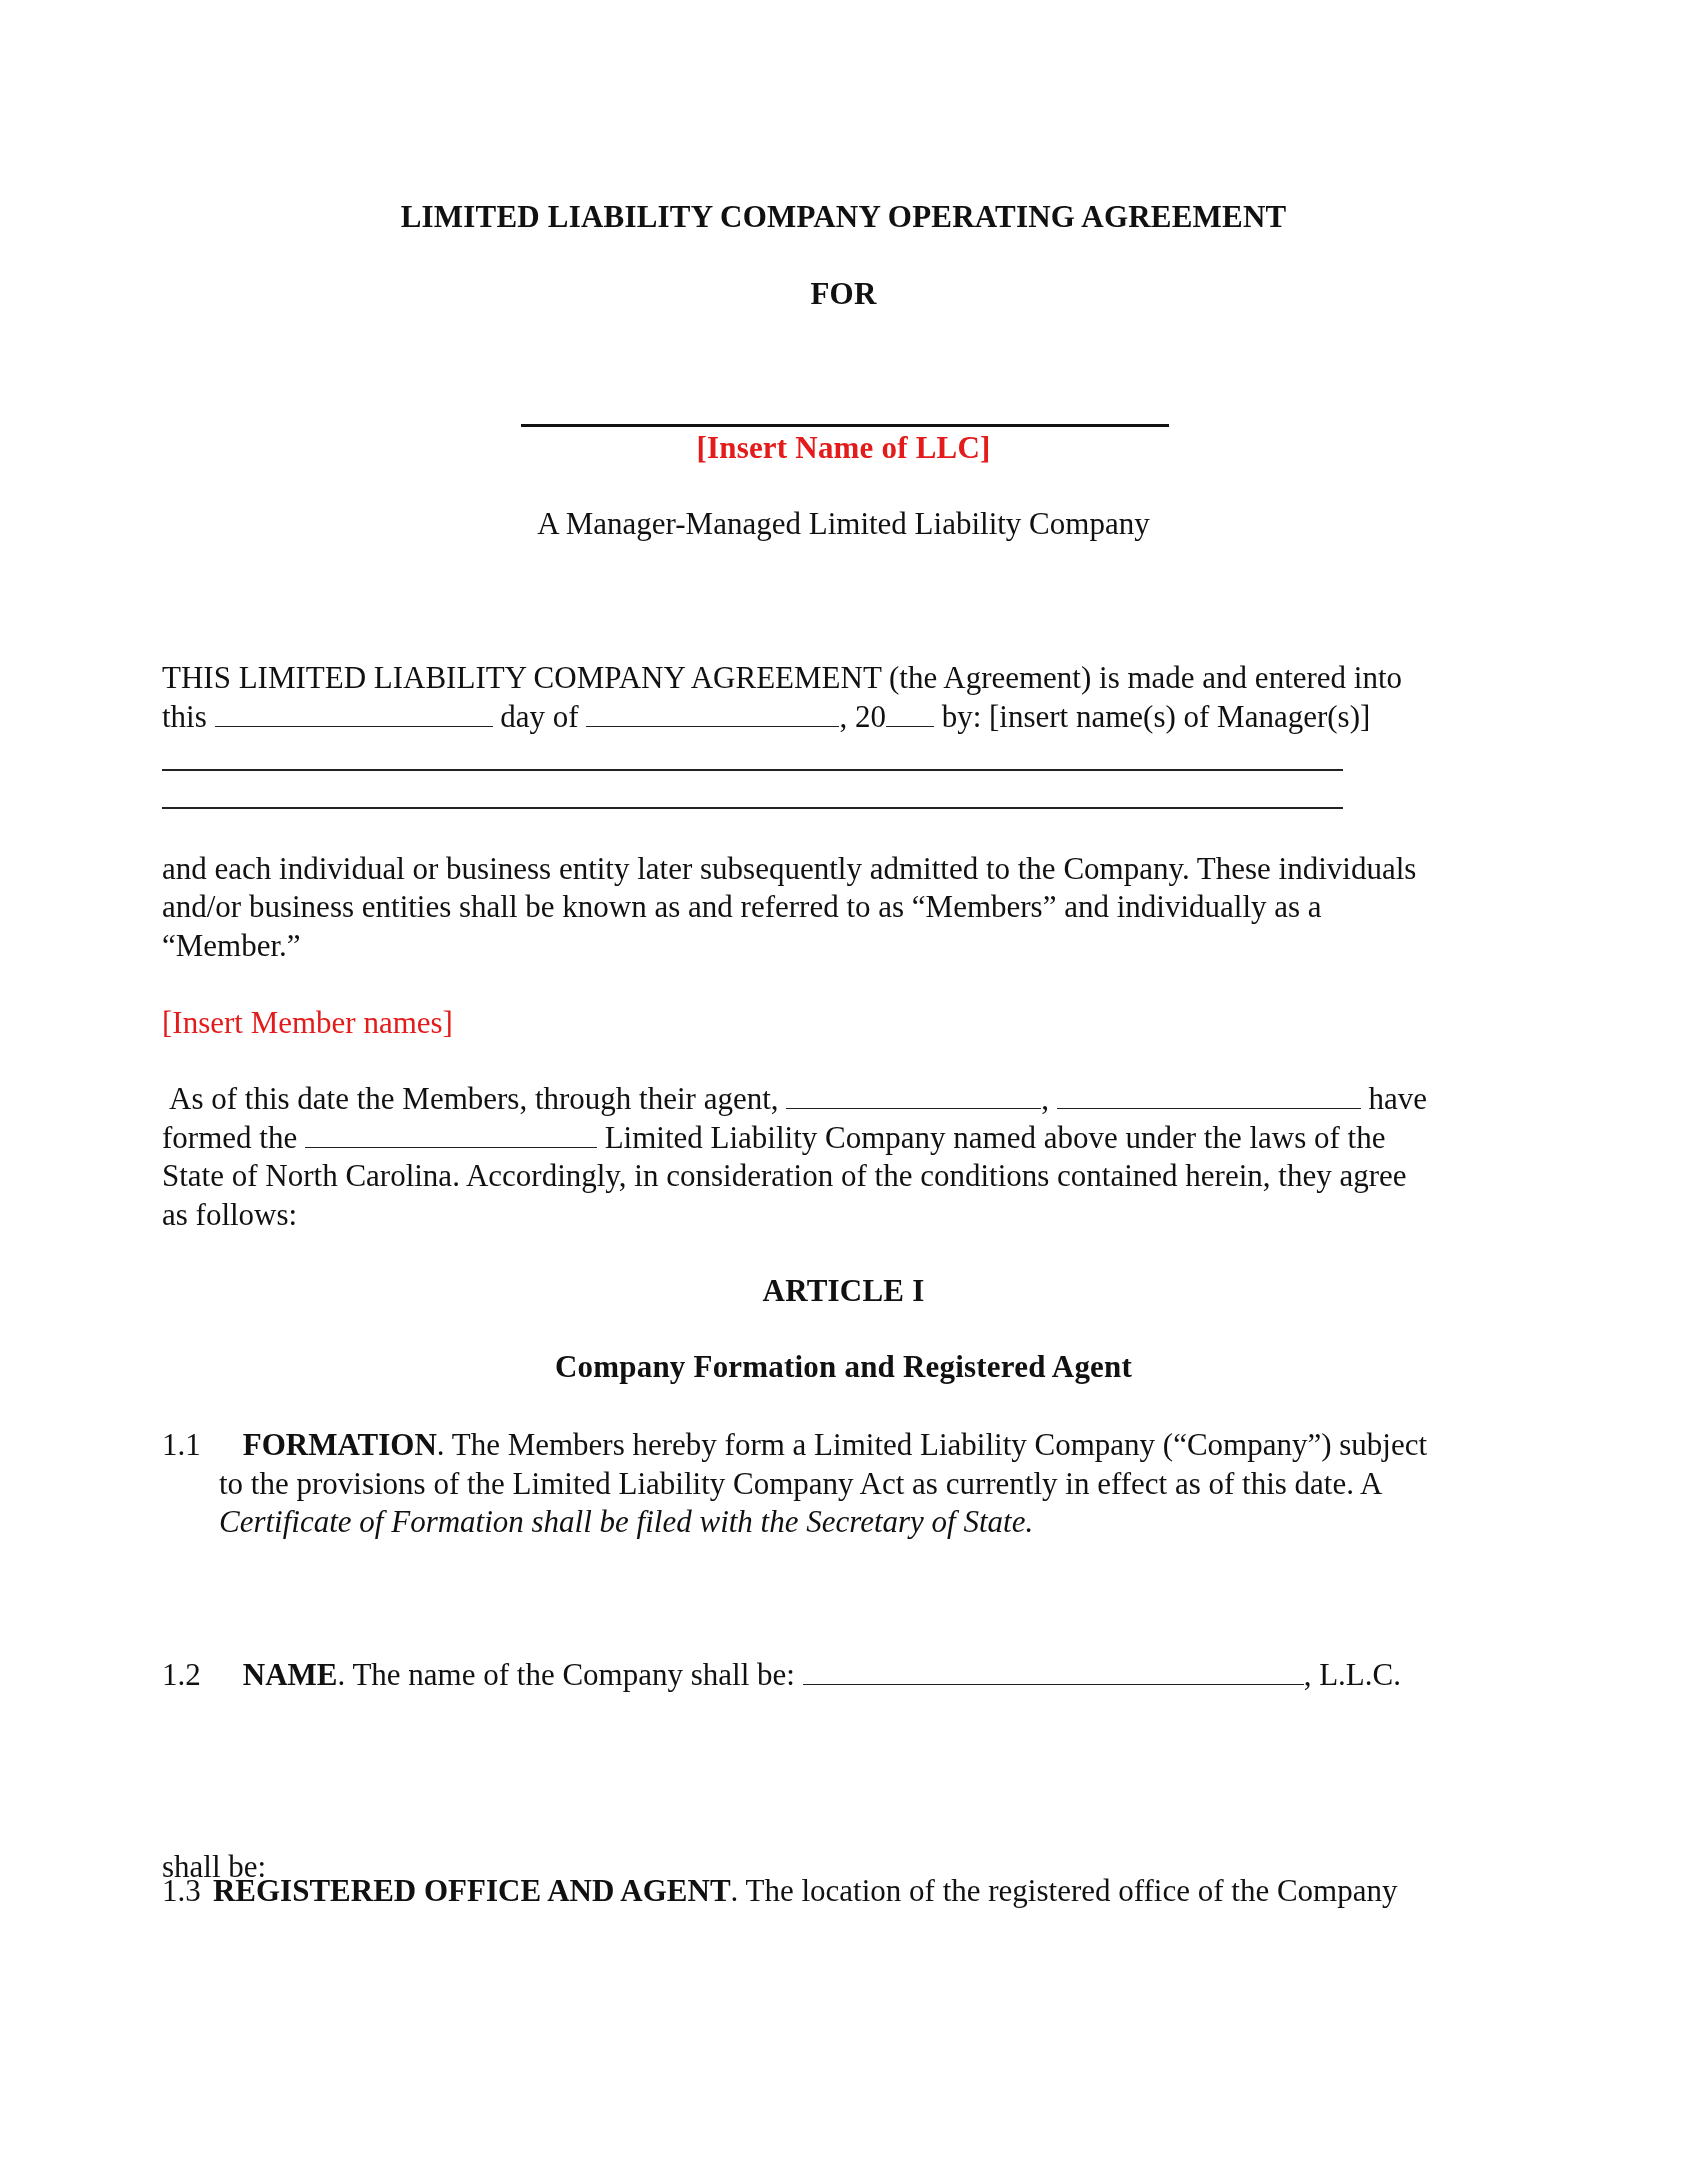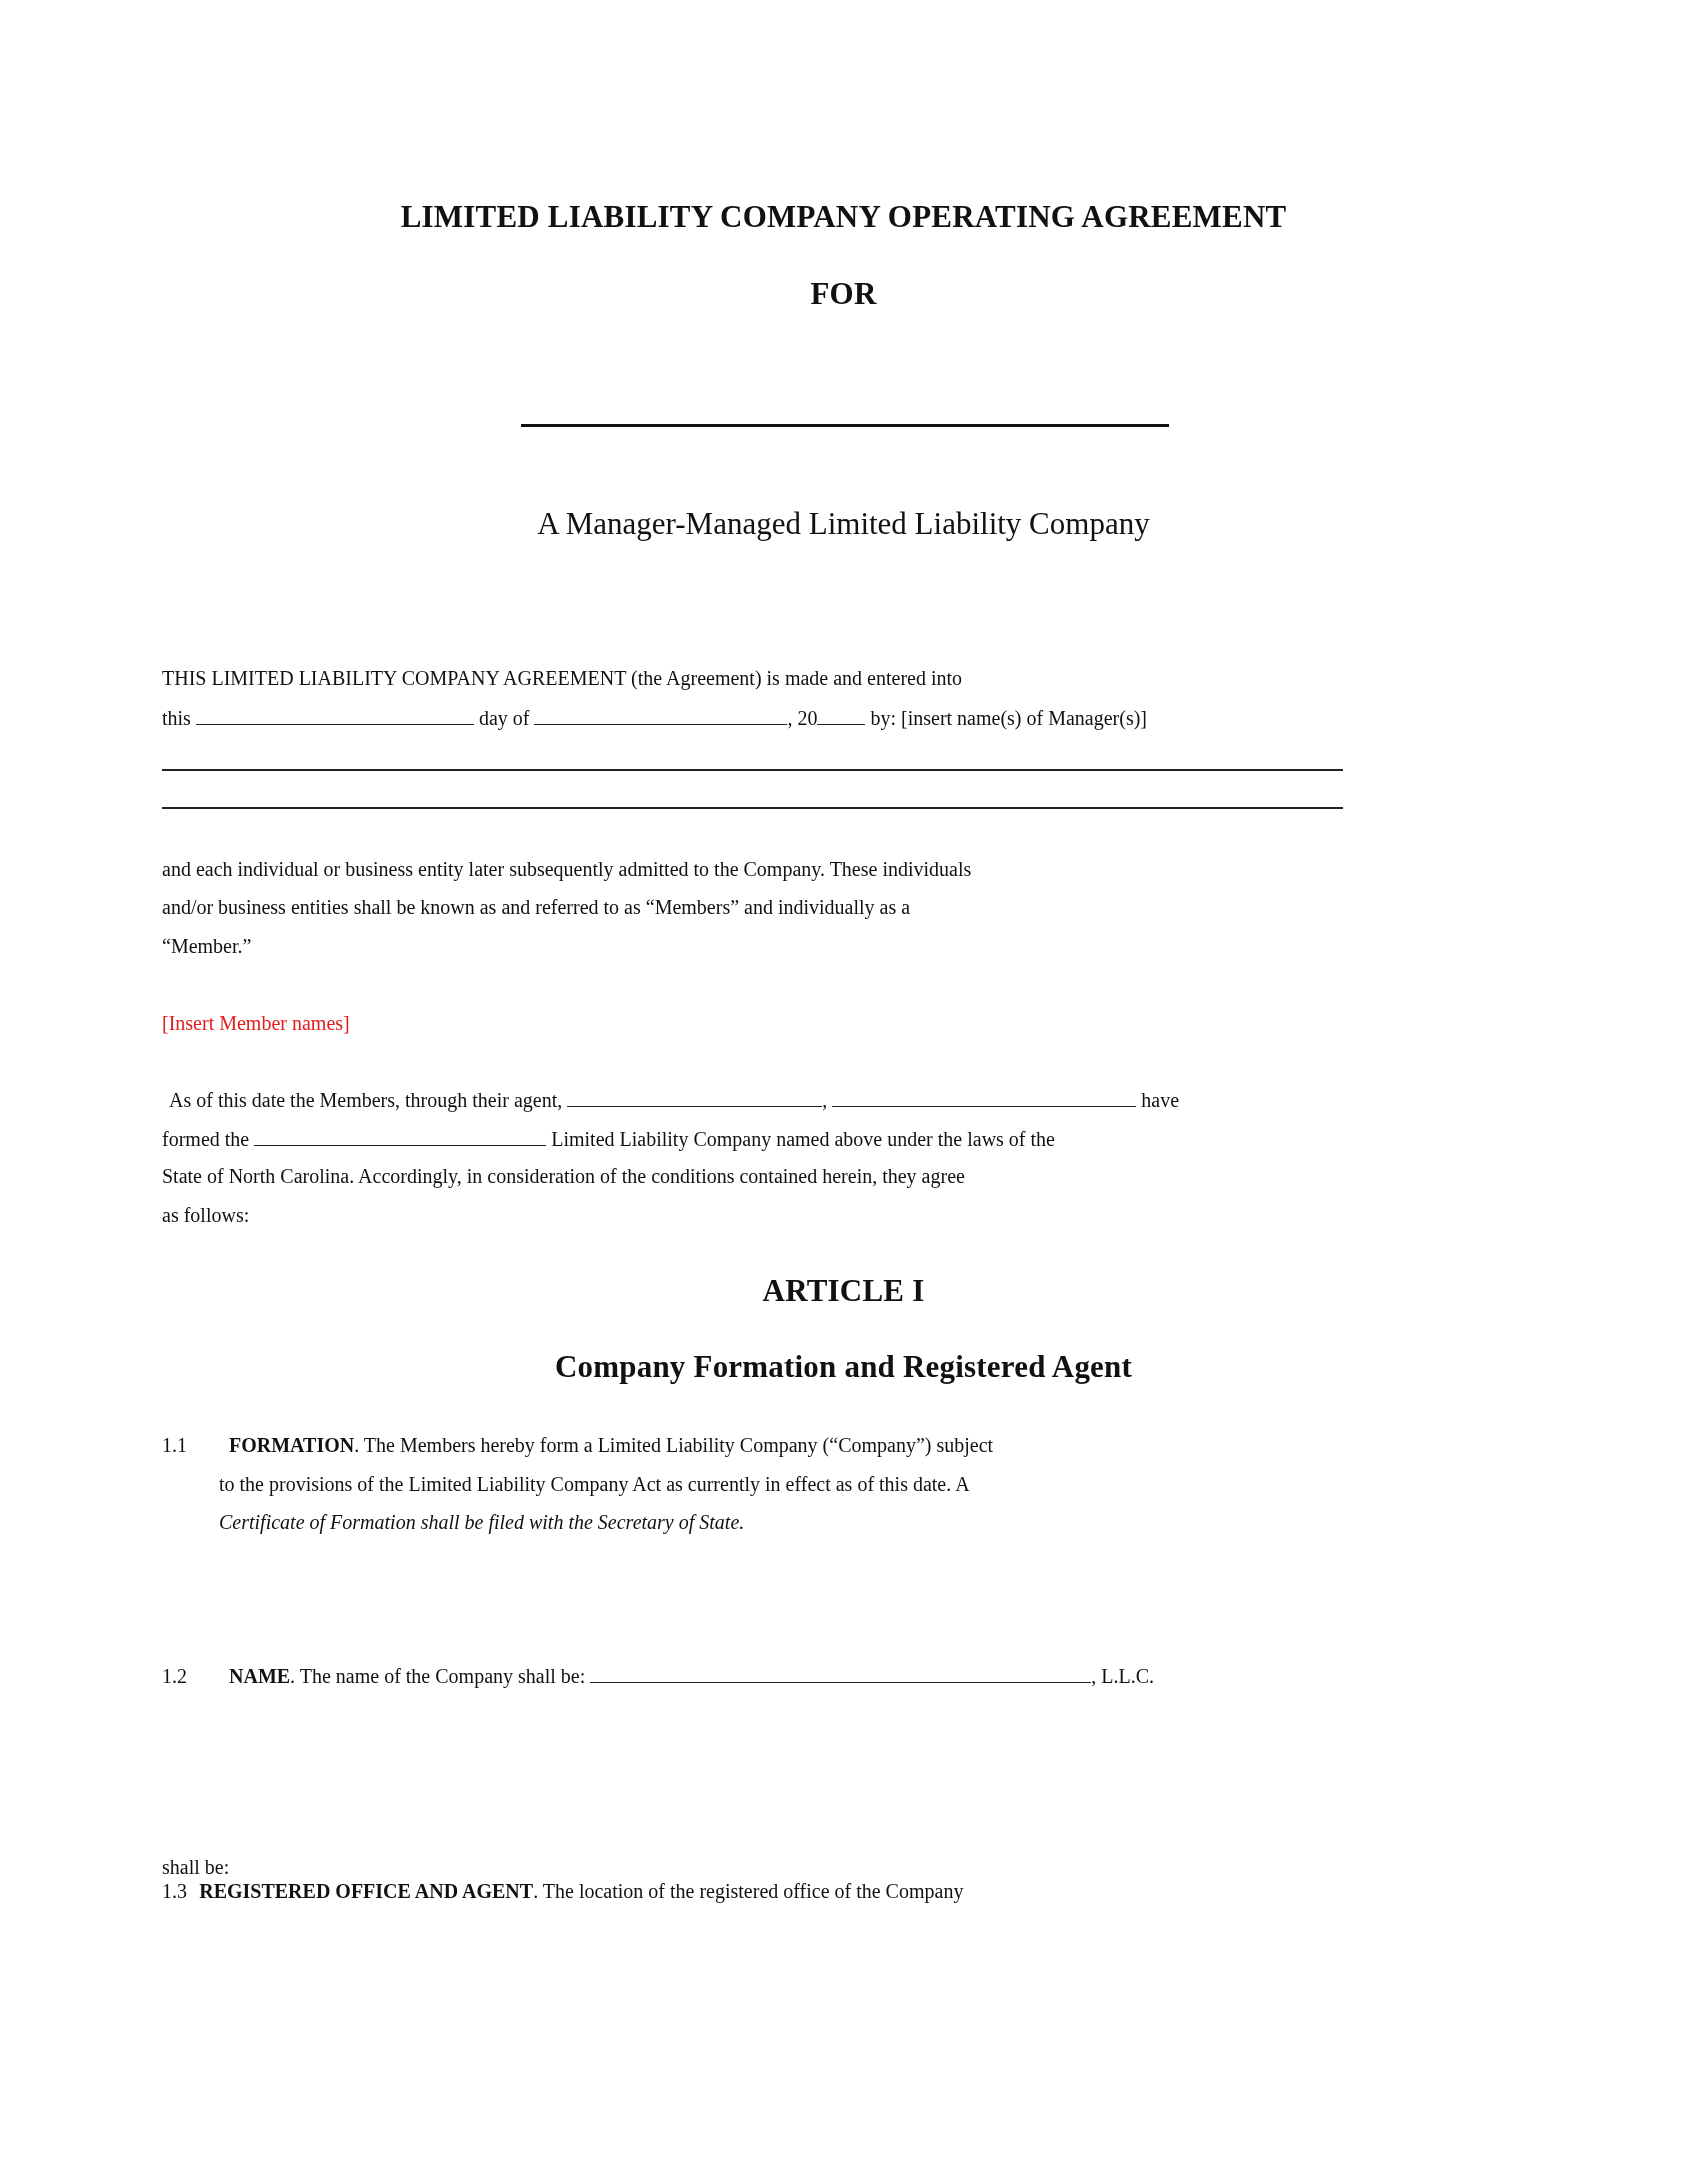--- a/index.html
+++ b/index.html
@@ -4,36 +4,37 @@
 <style>
   html, body { margin: 0; padding: 0; background: #ffffff; }
   body {
     width: 1687px; height: 2184px; position: relative; overflow: hidden;
     font-family: "Liberation Serif", serif; color: #111111;
   }
   .page { position: absolute; left: 0; top: 0; width: 1687px; height: 1620px; }
   .abs { position: absolute; white-space: nowrap; }
   .center { left: 0; width: 1687px; text-align: center; }
   .title { font-weight: bold; font-size: 31px; letter-spacing: 0.2px; }
-  .body { font-size: 20px; line-height: 38px; }
+  .body { font-size: 31px; line-height: 38px; }
   .red { color: #e31b1b; }
   .bold { font-weight: bold; }
   .rule { position: absolute; height: 2.6px; background: #111; }
   .thinrule { position: absolute; height: 1.7px; background: #222; }
   .blank { display: inline-block; border-bottom: 1.7px solid #222; height: 26px; vertical-align: baseline; }
 </style>
 </head>
 <body>
 
 <div class="page">
 
   <div class="abs center title" style="top:199px;">LIMITED LIABILITY COMPANY OPERATING AGREEMENT</div>
   <div class="abs center title" style="top:276px;">FOR</div>
 
   <div class="rule" style="left:521px; top:424px; width:648px;"></div>
+  <div class="abs center title red" style="top:430px;">[Insert Name of LLC]</div>
 
   <div class="abs center body" style="top:505px; font-size:31px;">A Manager-Managed Limited Liability Company</div>
 
   <div class="abs body" style="left:162px; top:659px;">THIS LIMITED LIABILITY COMPANY AGREEMENT (the Agreement) is made and entered into</div>
   <div class="abs body" style="left:162px; top:698px;">
     <span>this</span>
     <span class="blank" style="width:278px;"></span>
     <span>day of</span>
     <span class="blank" style="width:253px;"></span><span>, 20</span><span class="blank" style="width:48px;"></span>
     <span>by: [insert name(s) of Manager(s)]</span>

